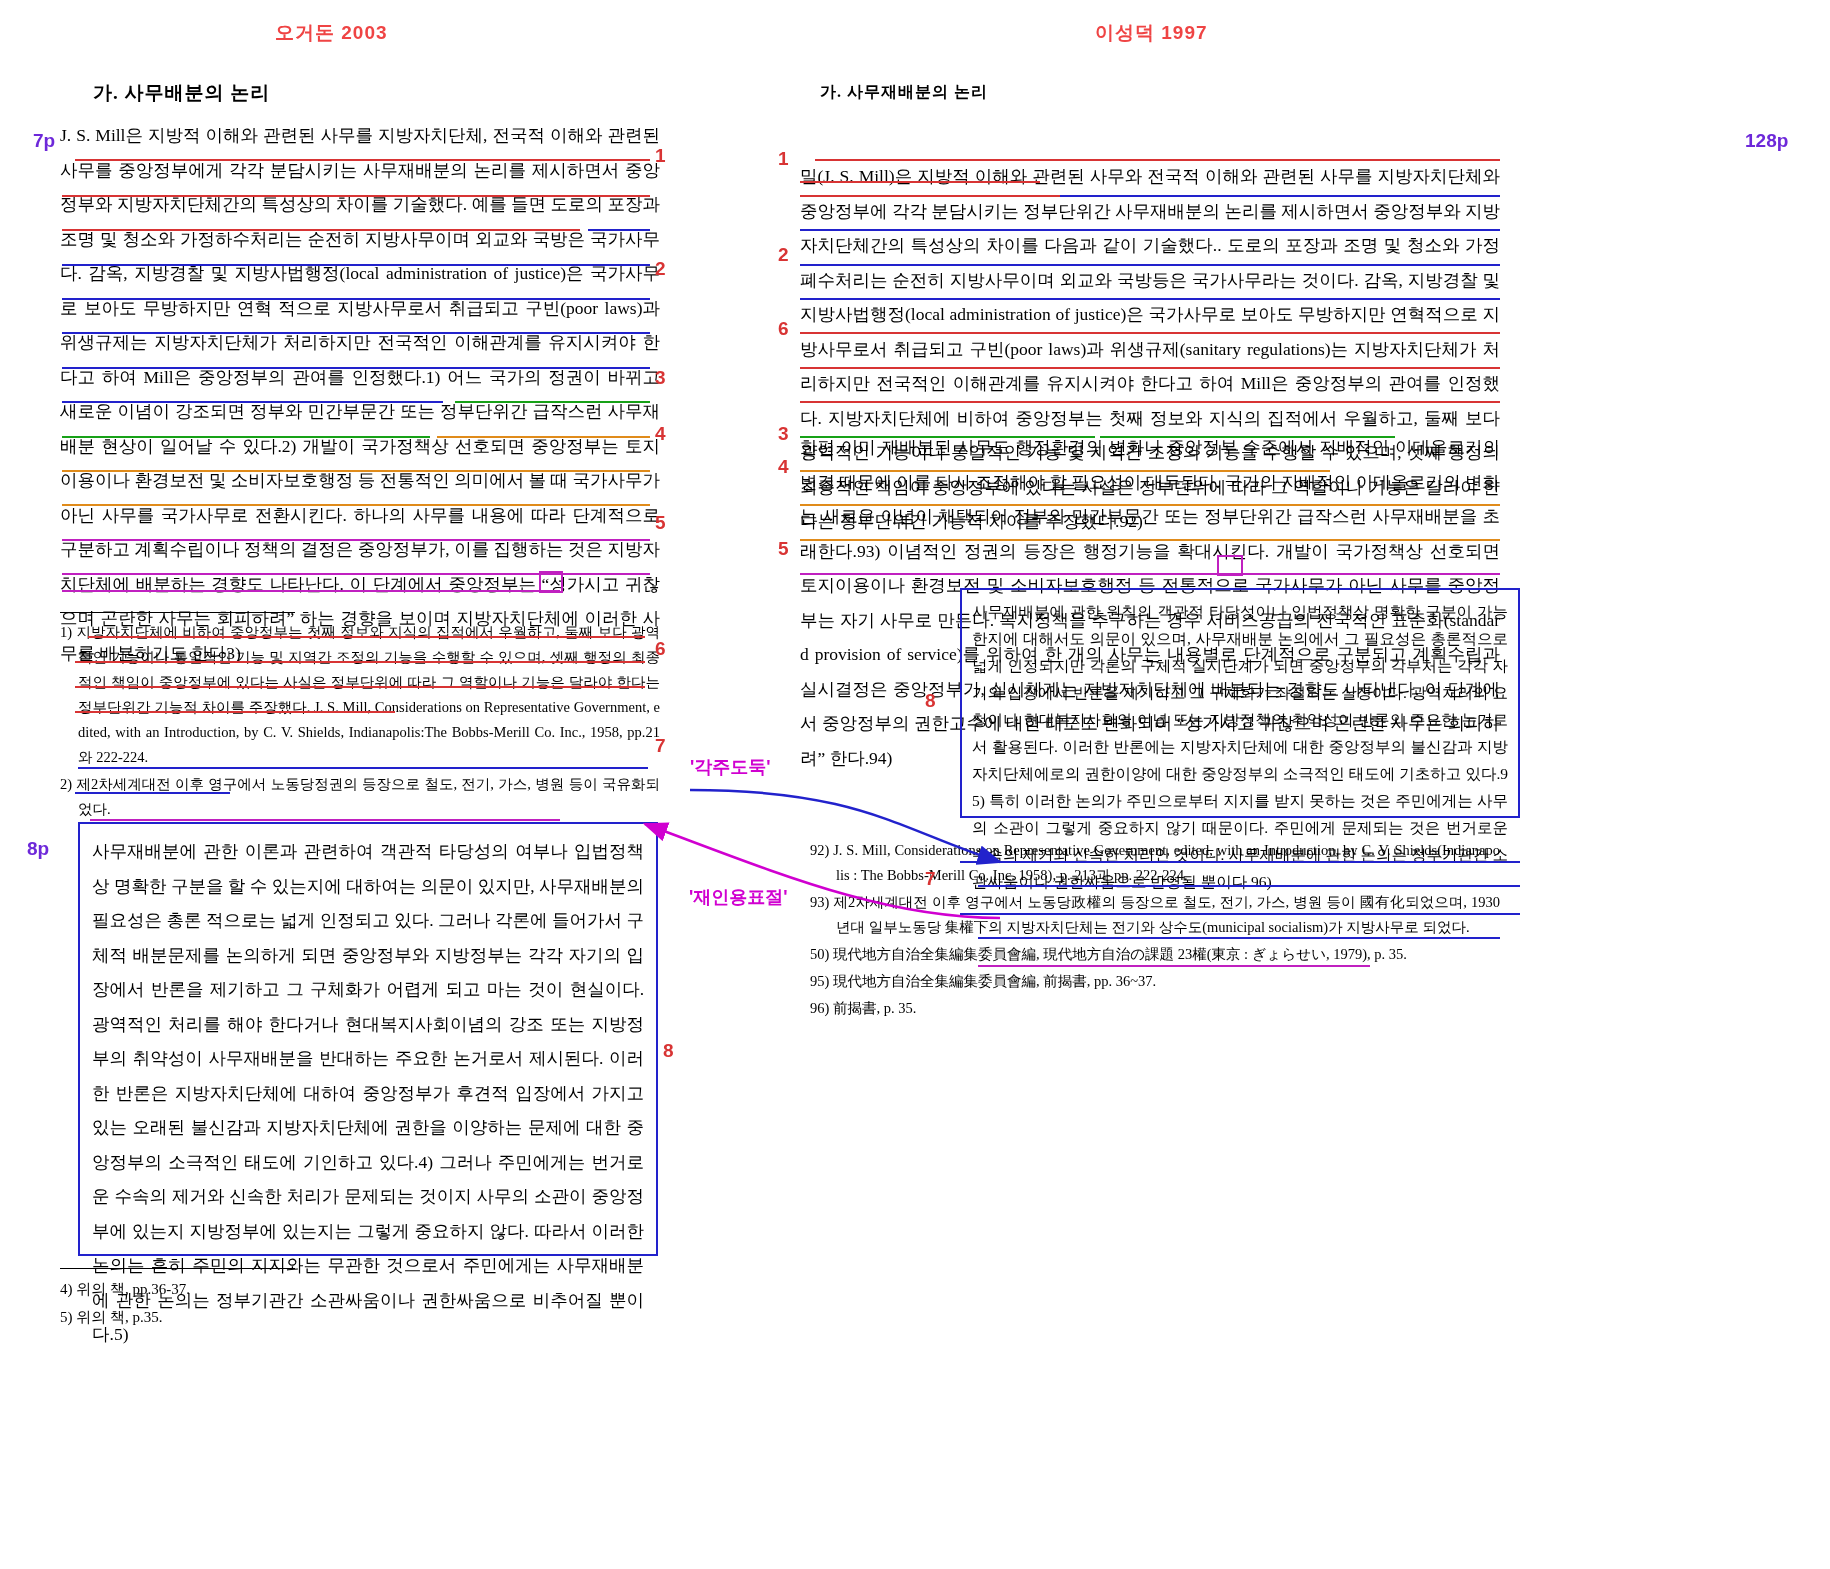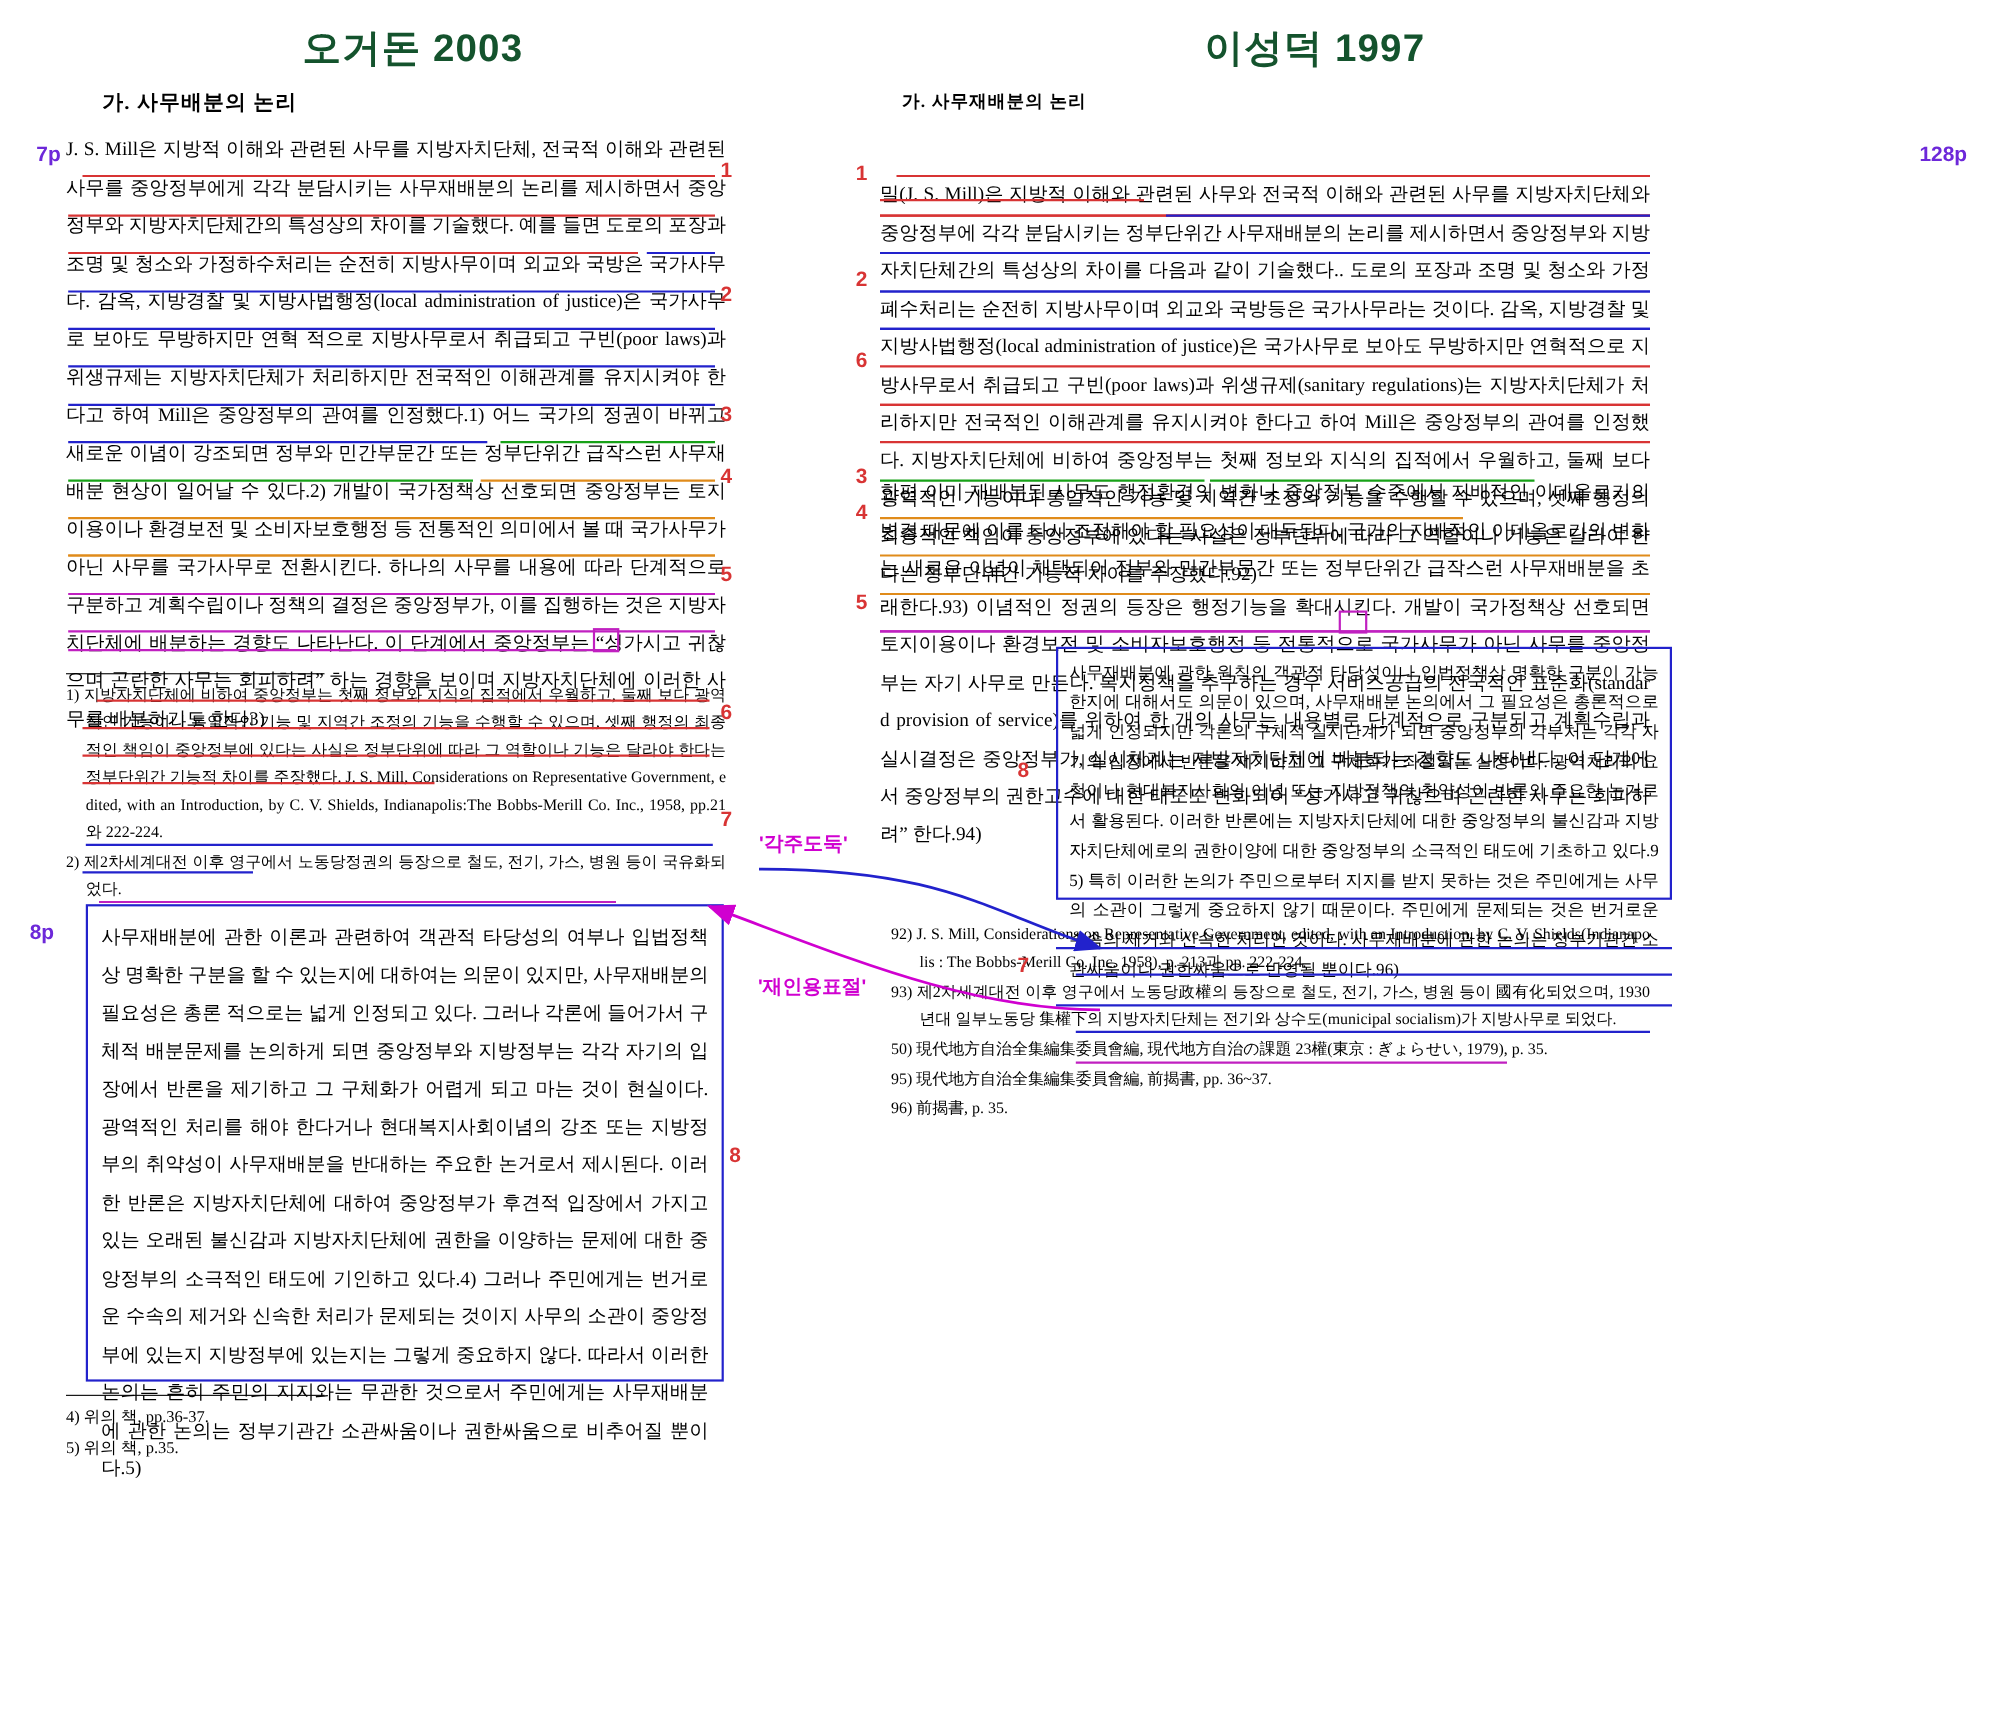--- a/index.html
+++ b/index.html
@@ -10,22 +10,22 @@
     color:#000;
     position:relative;
     overflow:hidden;
   }
   .wrap{position:relative;width:1830px;height:1569px;}
 
   .col-title{
     position:absolute;
     font-family:"Liberation Sans", sans-serif;
     font-weight:bold;
-    font-size:35px;
-    color:#14532d;
+    font-size:19px;
+    color:#ef4444;
     letter-spacing:1px;
   }
   #title-left{left:275px;top:20px;}
   #title-right{left:1095px;top:20px;}
 
   .heading{
     position:absolute;
     font-weight:bold;
     font-size:19px;
   }

